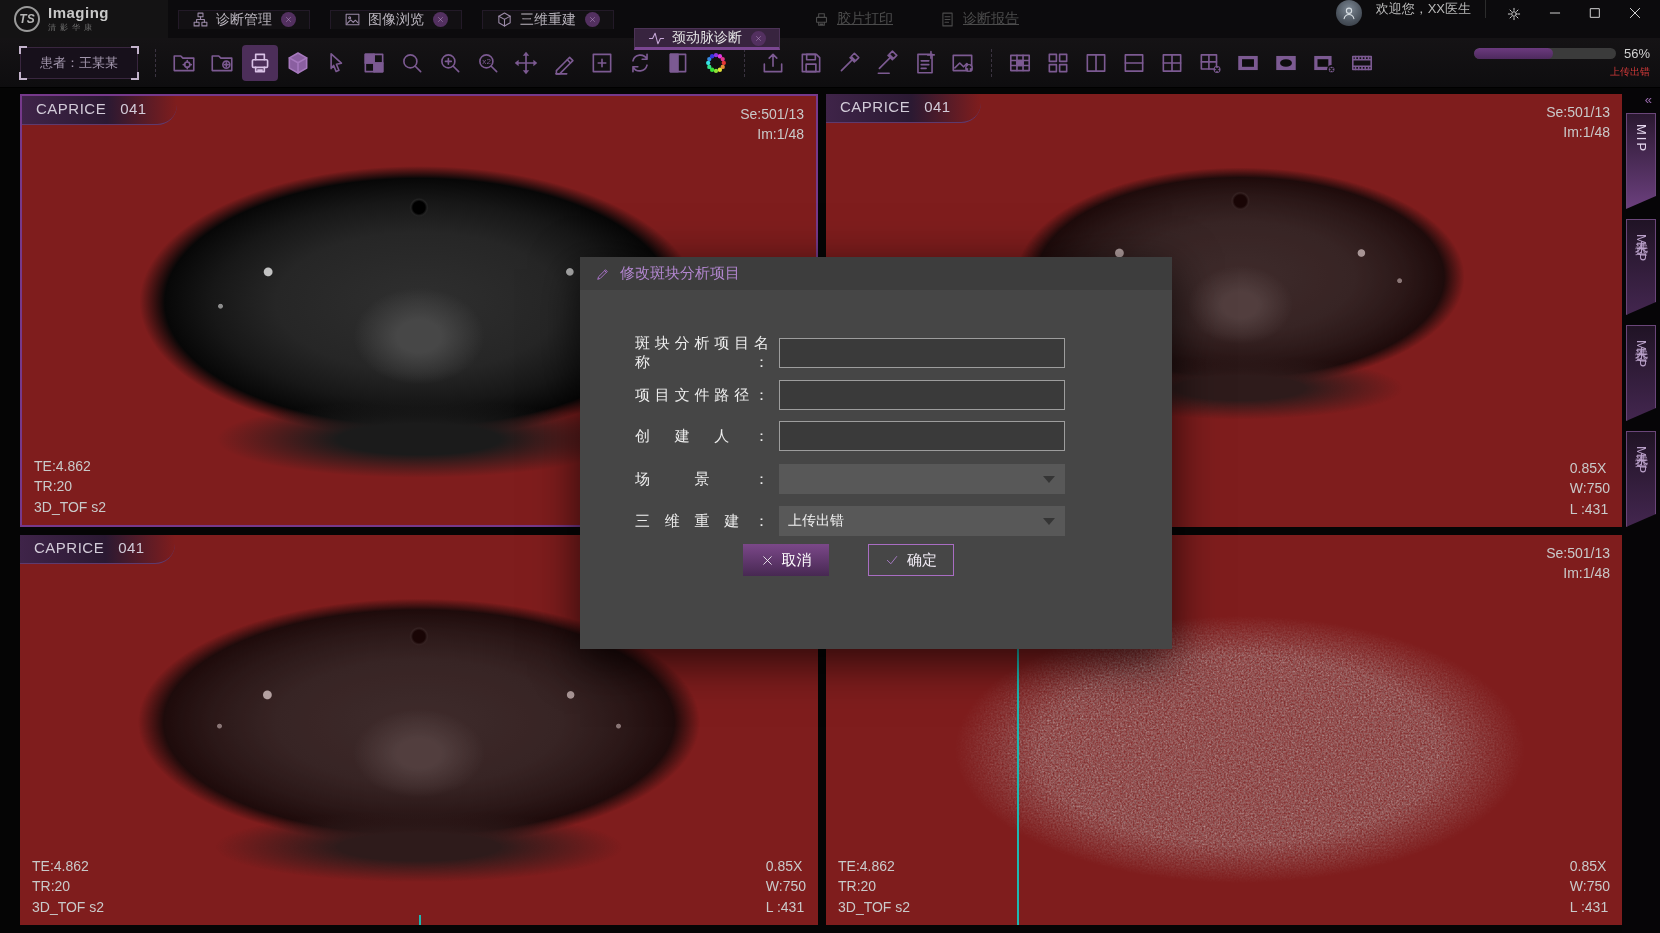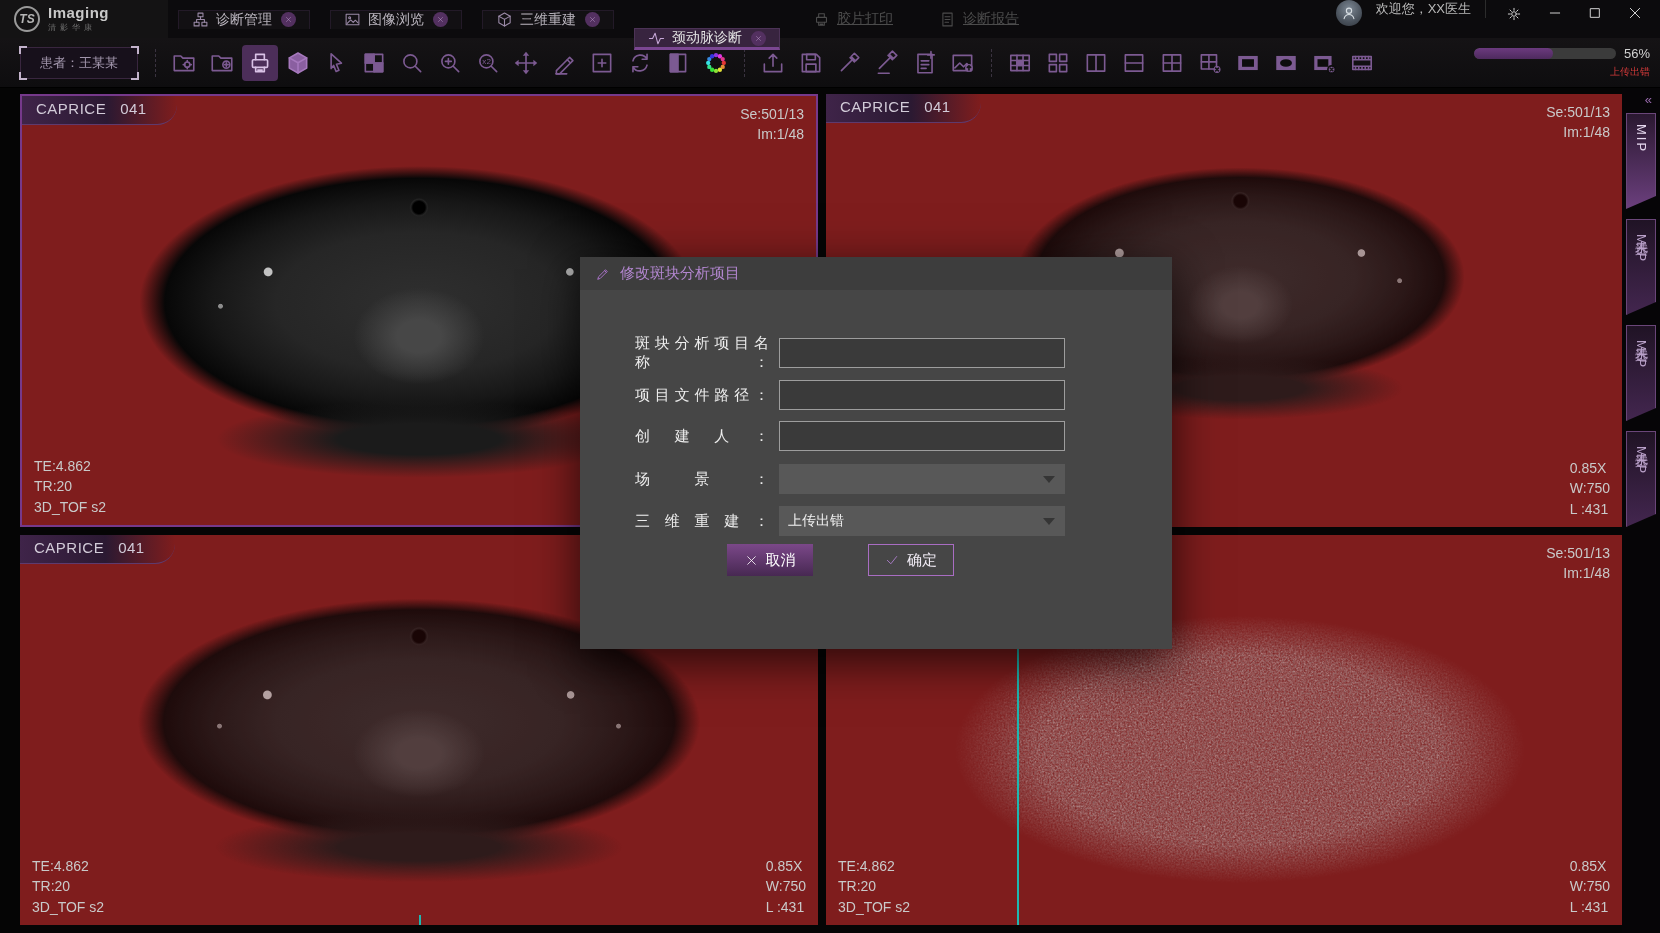--- a/index.html
+++ b/index.html
@@ -131,21 +131,21 @@
   .field-label { width:134px; color:#ededed; font-size:15px;
                  text-align:justify; text-align-last:justify; }
   .field-control { margin-left:10px; width:286px; height:30px; }
   input.text-input { width:286px; height:30px; background:#3a3a3a; border:1px solid #9d9d9d;
                      color:#e3e3e3; font-size:14px; padding:0 9px; outline:none; }
   .select { position:relative; width:286px; height:30px; background:#585858; display:flex;
             align-items:center; padding:0 9px; color:#f0f0f0; font-size:14px; cursor:pointer; }
   .select-arrow { position:absolute; right:10px; top:12px; width:0; height:0;
                   border-left:6px solid transparent; border-right:6px solid transparent;
                   border-top:7px solid #353535; }
-  .btn-cancel { position:absolute; left:147px; top:254px; width:86px; height:32px; border:none;
+  .btn-cancel { position:absolute; left:163px; top:254px; width:86px; height:32px; border:none;
     cursor:pointer; color:#fff; font-size:15px;
     background:linear-gradient(180deg,#7b4889 0%, #472852 100%);
     display:flex; align-items:center; justify-content:center; gap:8px; }
   .btn-confirm { position:absolute; left:288px; top:254px; width:86px; height:32px;
     cursor:pointer; color:#f1ecf5; font-size:15px; background:transparent;
     border:1px solid #a96dc3; display:flex; align-items:center; justify-content:center; gap:8px; }
   .btn-cancel .ic { width:13px; height:13px; color:#fff; }
   .btn-confirm .ic { width:14px; height:14px; color:#b07fd0; }
   .ic { display:inline-flex; }
   .ic svg { width:100%; height:100%; }

